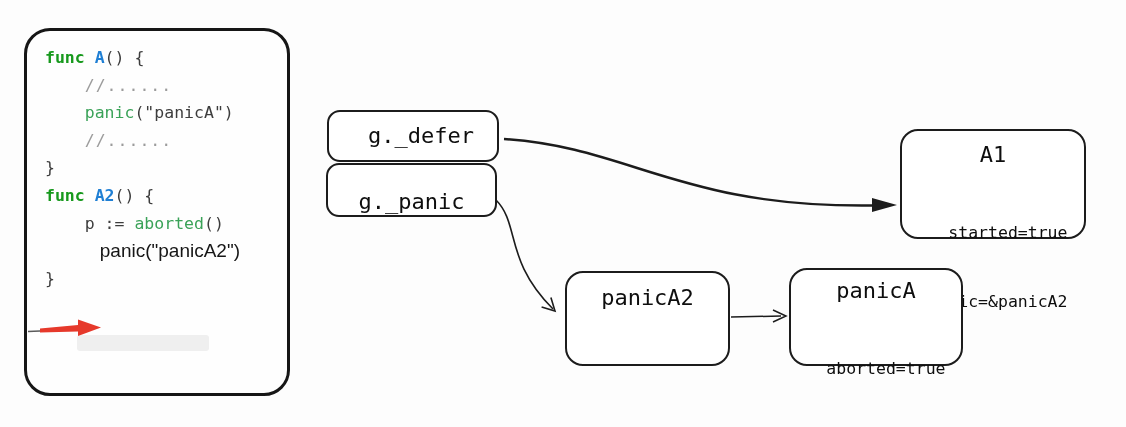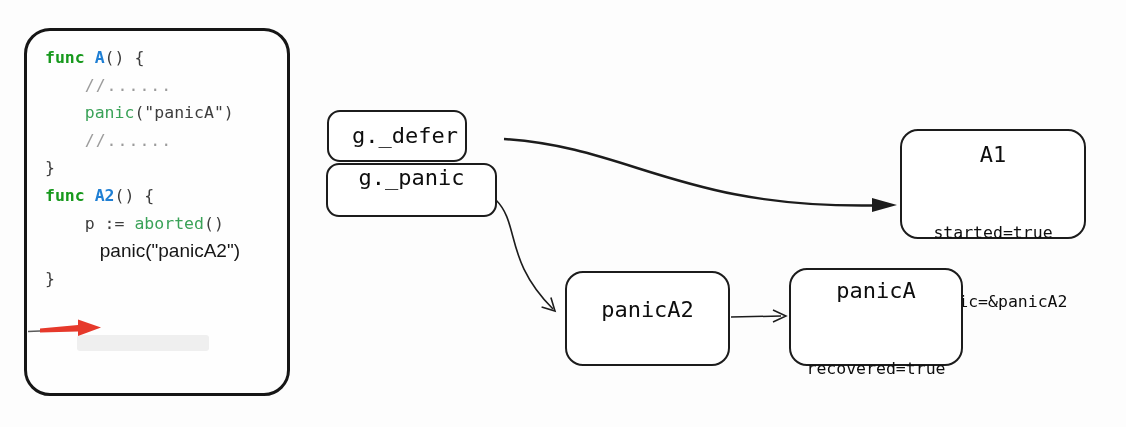--- a/index.html
+++ b/index.html
@@ -32,25 +32,25 @@
     font-size:19px;margin-left:15px;
   }
 
   
   .node{
     position:absolute;border:2px solid var(--stroke-black);
     background:#ffffff;display:flex;flex-direction:column;align-items:center;
     font-family:"DejaVu Sans Mono",monospace;color:#0e0e0e;box-sizing:border-box;
   }
   .node-title{font-size:22px;line-height:26px;white-space:pre;}
-  .node-body{margin-top:7px;font-size:16.5px;line-height:23px;text-align:center;white-space:pre;}
-  .node-gdefer {left:327px;top:110px;width:140px;height:52px;justify-content:center;border-radius:13px;padding-left:16px;}
-  .node-gpanic {left:326px;top:163px;width:171px;height:54px;justify-content:flex-start;border-radius:13px;}
+  .node-body{margin-top:7px;font-size:16.5px;line-height:23px;text-align:right;white-space:pre;}
+  .node-gdefer {left:327px;top:110px;width:172px;height:52px;justify-content:center;border-radius:13px;padding-left:16px;}
+  .node-gpanic {left:326px;top:163px;width:171px;height:54px;justify-content:flex-end;border-radius:13px;}
   .node-a1     {left:900px;top:129px;width:186px;height:110px;padding-top:11px;border-radius:18px;}
-  .node-panica2{left:565px;top:271px;width:165px;height:95px;padding-top:24px;border-radius:18px;}
+  .node-panica2{left:565px;top:271px;width:165px;height:95px;padding-top:12px;border-radius:18px;}
   .node-panica {left:789px;top:268px;width:174px;height:98px;padding-top:8px;border-radius:18px;}
 
   
   .overlay{position:absolute;left:0;top:0;pointer-events:none;}
   .arrow-line{stroke:var(--stroke-black);fill:none;}
   .arrow-fill{fill:var(--stroke-black);stroke:none;}
   .red-fill{fill:var(--red-arrow);stroke:none;}
   .tail-line{stroke:#5a5a5a;fill:none;}
 </style>
 </head>
@@ -89,20 +89,21 @@
     </div>
   </div>
 
   <div class="node node-panica2">
     <div class="node-title">panicA2</div>
   </div>
 
   <div class="node node-panica">
     <div class="node-title">panicA</div>
     <div class="node-body">
+      <div>aborted=true</div>
       <div>recovered=true</div>
     </div>
   </div>
 
   <svg class="overlay" width="1126" height="427" viewBox="0 0 1126 427">
 
     <g>
       <path class="tail-line" d="M 28 331.5 L 64 330" stroke-width="1.6"></path>
       <polygon class="red-fill" points="40,328.6 78,325 78,319.5 101,327.5 78,336 78,331.5 40,332.6"></polygon>
     </g>

